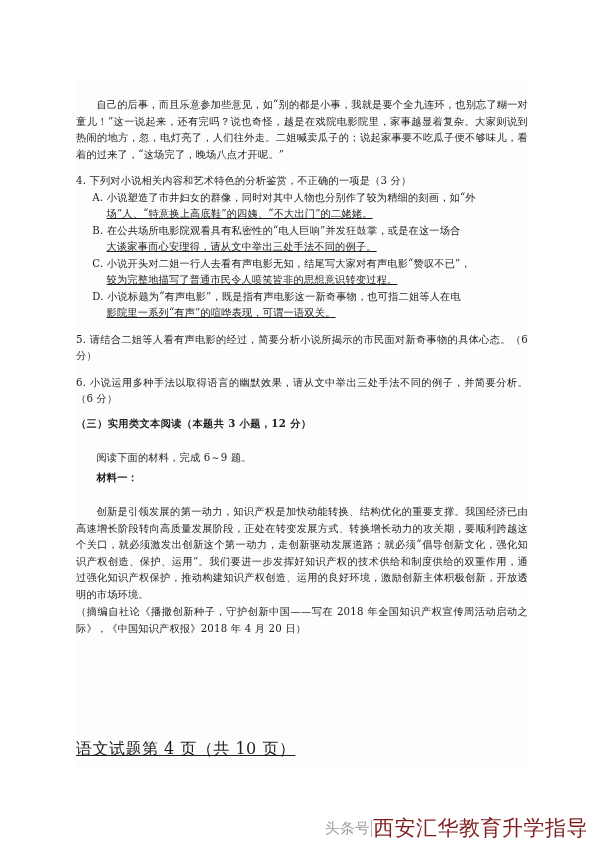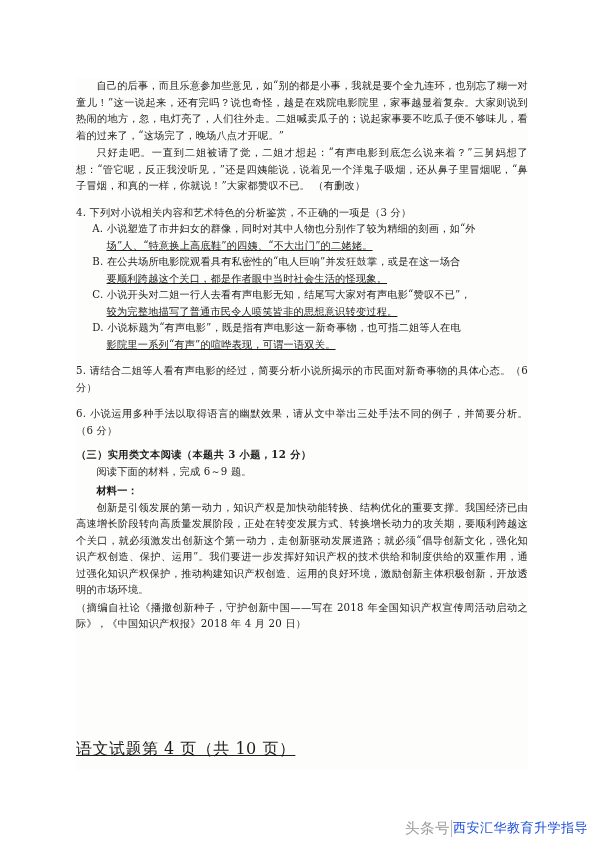--- a/index.html
+++ b/index.html
@@ -32,21 +32,21 @@
     font-size: 10.2px;
     line-height: 1.62;
     letter-spacing: 0.2px;
     overflow: hidden;
   }
   .p {
     margin: 0 0 1px 0;
     text-align: justify;
     text-justify: inter-ideograph;
   }
-  .ind2 { text-indent: 2em; }
+  .ind2 { text-indent: 2em; margin-top: 19px; }
   .q-block {
     margin-top: 3px;
   }
   .q-line {
     display: block;
     text-align: justify;
     margin-top: 10px;
   }
   .opt {
     display: block;
@@ -104,56 +104,55 @@
     font-size: 14.5px;
     letter-spacing: 0.5px;
   }
   .wm-div {
     width: 1px;
     height: 17px;
     background: #b8b8b8;
     display: inline-block;
   }
   .wm-title {
-    color: #1d4ed8;
-    font-size: 13px;
+    color: #7f1d1d;
+    font-size: 21px;
   }
   .edge-l, .edge-r {
     position: absolute;
     top: 0;
     width: 76px;
     height: 852px;
     background: #ffffff;
   }
   .edge-l { left: 0; }
   .edge-r { right: 0; width: 72px; }
 </style>
 </head>
 <body>
 
 <div class="page">
   <div class="scan">
 
     <div class="p ind2">自己的后事，而且乐意参加些意见，如“别的都是小事，我就是要个全九连环，也别忘了糊一对童儿！”这一说起来，还有完吗？说也奇怪，越是在戏院电影院里，家事越显着复杂。大家则说到热闹的地方，忽，电灯亮了，人们往外走。二姐喊卖瓜子的；说起家事要不吃瓜子便不够味儿，看着的过来了，“这场完了，晚场八点才开呢。”</div>
-    <div class="p ind2">只好走吧。一直到二姐被请了觉，二姐才想起：“有声电影到底怎么说来着？”三舅妈想了想：“管它呢，反正我没听见，”还是四姨能说，说着见一个洋鬼子吸烟，还从鼻子里冒烟呢，“鼻子冒烟，和真的一样，你就说！”大家都赞叹不已。            （有删改）</div>
 
     <div class="q-block">
       <div class="q-line">
         <span>4.</span>
         <span>下列对小说相关内容和艺术特色的分析鉴赏，不正确的一项是（3 分）</span>
       </div>
       <div class="opt">
         <span>A.</span>
         <span>小说塑造了市井妇女的群像，同时对其中人物也分别作了较为精细的刻画，如“外</span>
         <span class="hang">场”人、“特意换上高底鞋”的四姨、“不大出门”的二姥姥。</span>
       </div>
       <div class="opt">
         <span>B.</span>
         <span>在公共场所电影院观看具有私密性的“电人巨响”并发狂鼓掌，或是在这一场合</span>
-        <span class="hang">要顺利跨越这个关口，都是作者眼中当时社会生活的怪现象。</span>
+        <span class="hang">大谈家事而心安理得，请从文中举出三处手法不同的例子。</span>
       </div>
       <div class="opt">
         <span>C.</span>
         <span>小说开头对二姐一行人去看有声电影无知，结尾写大家对有声电影“赞叹不已”，</span>
         <span class="hang">较为完整地描写了普通市民令人喷笑皆非的思想意识转变过程。</span>
       </div>
       <div class="opt">
         <span>D.</span>
         <span>小说标题为“有声电影”，既是指有声电影这一新奇事物，也可指二姐等人在电</span>
         <span class="hang">影院里一系列“有声”的喧哗表现，可谓一语双关。</span>

